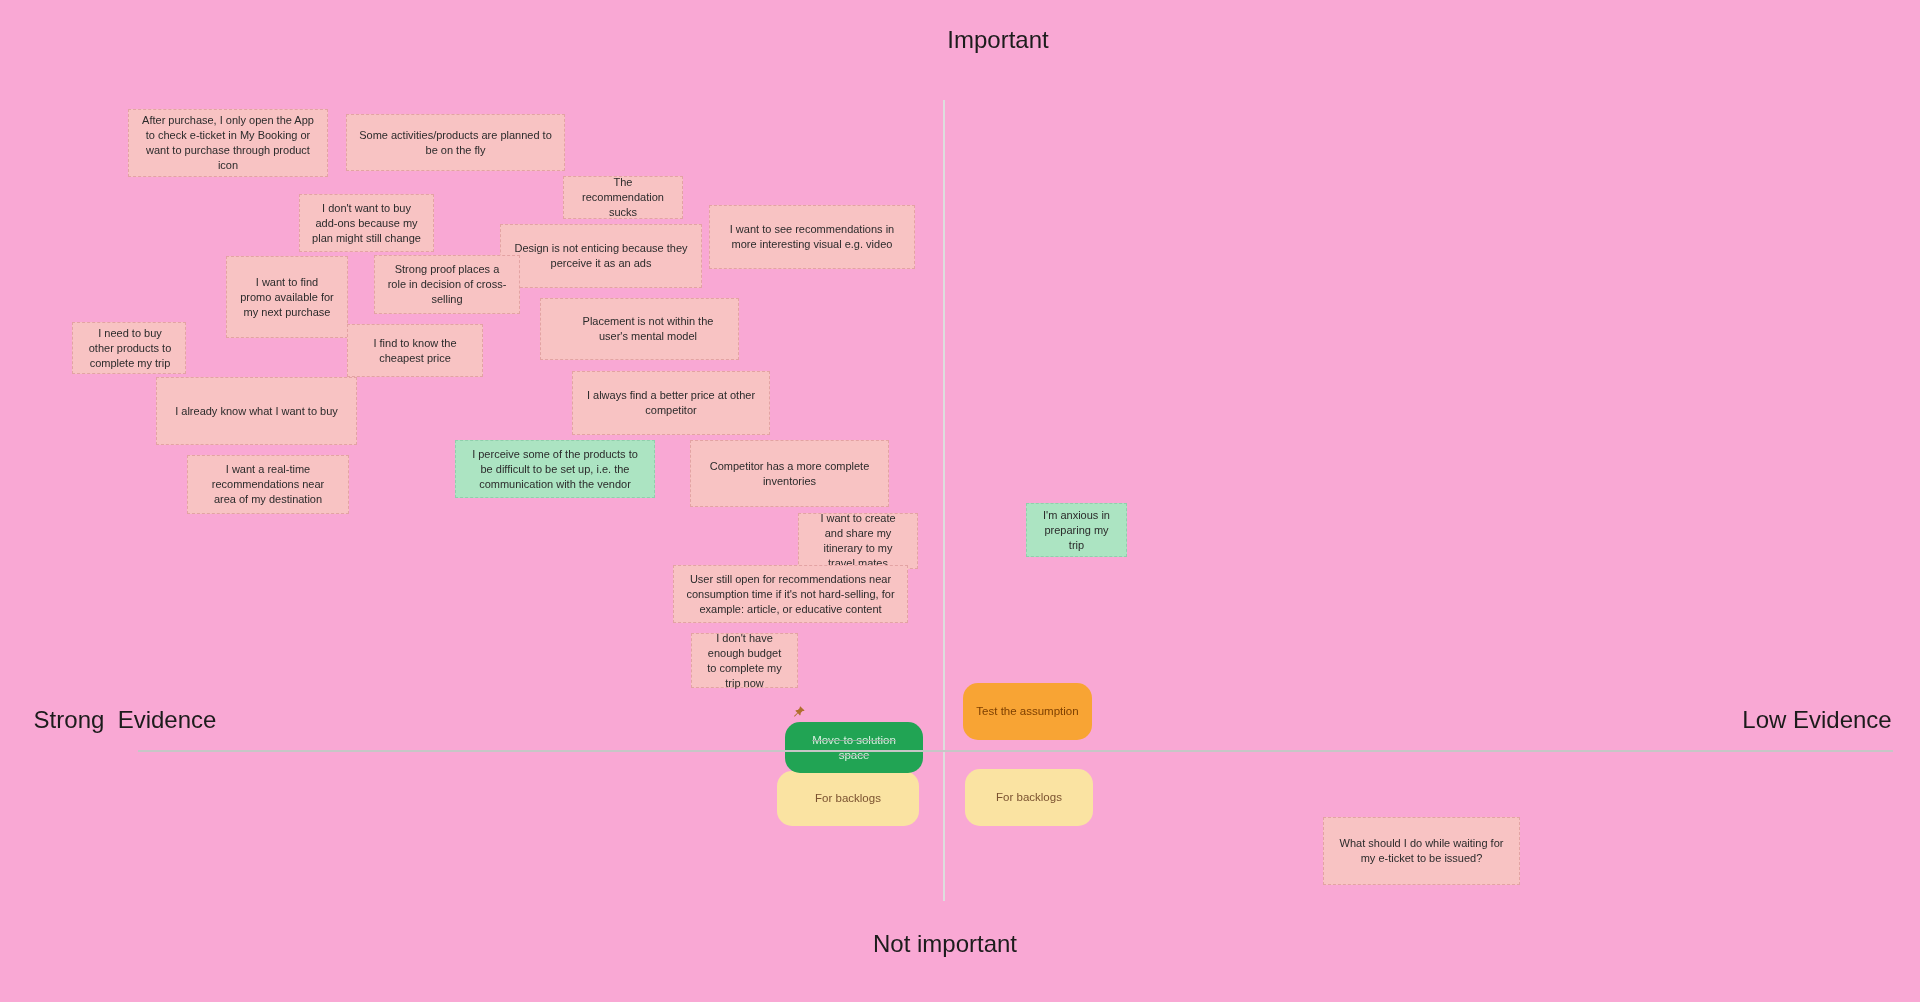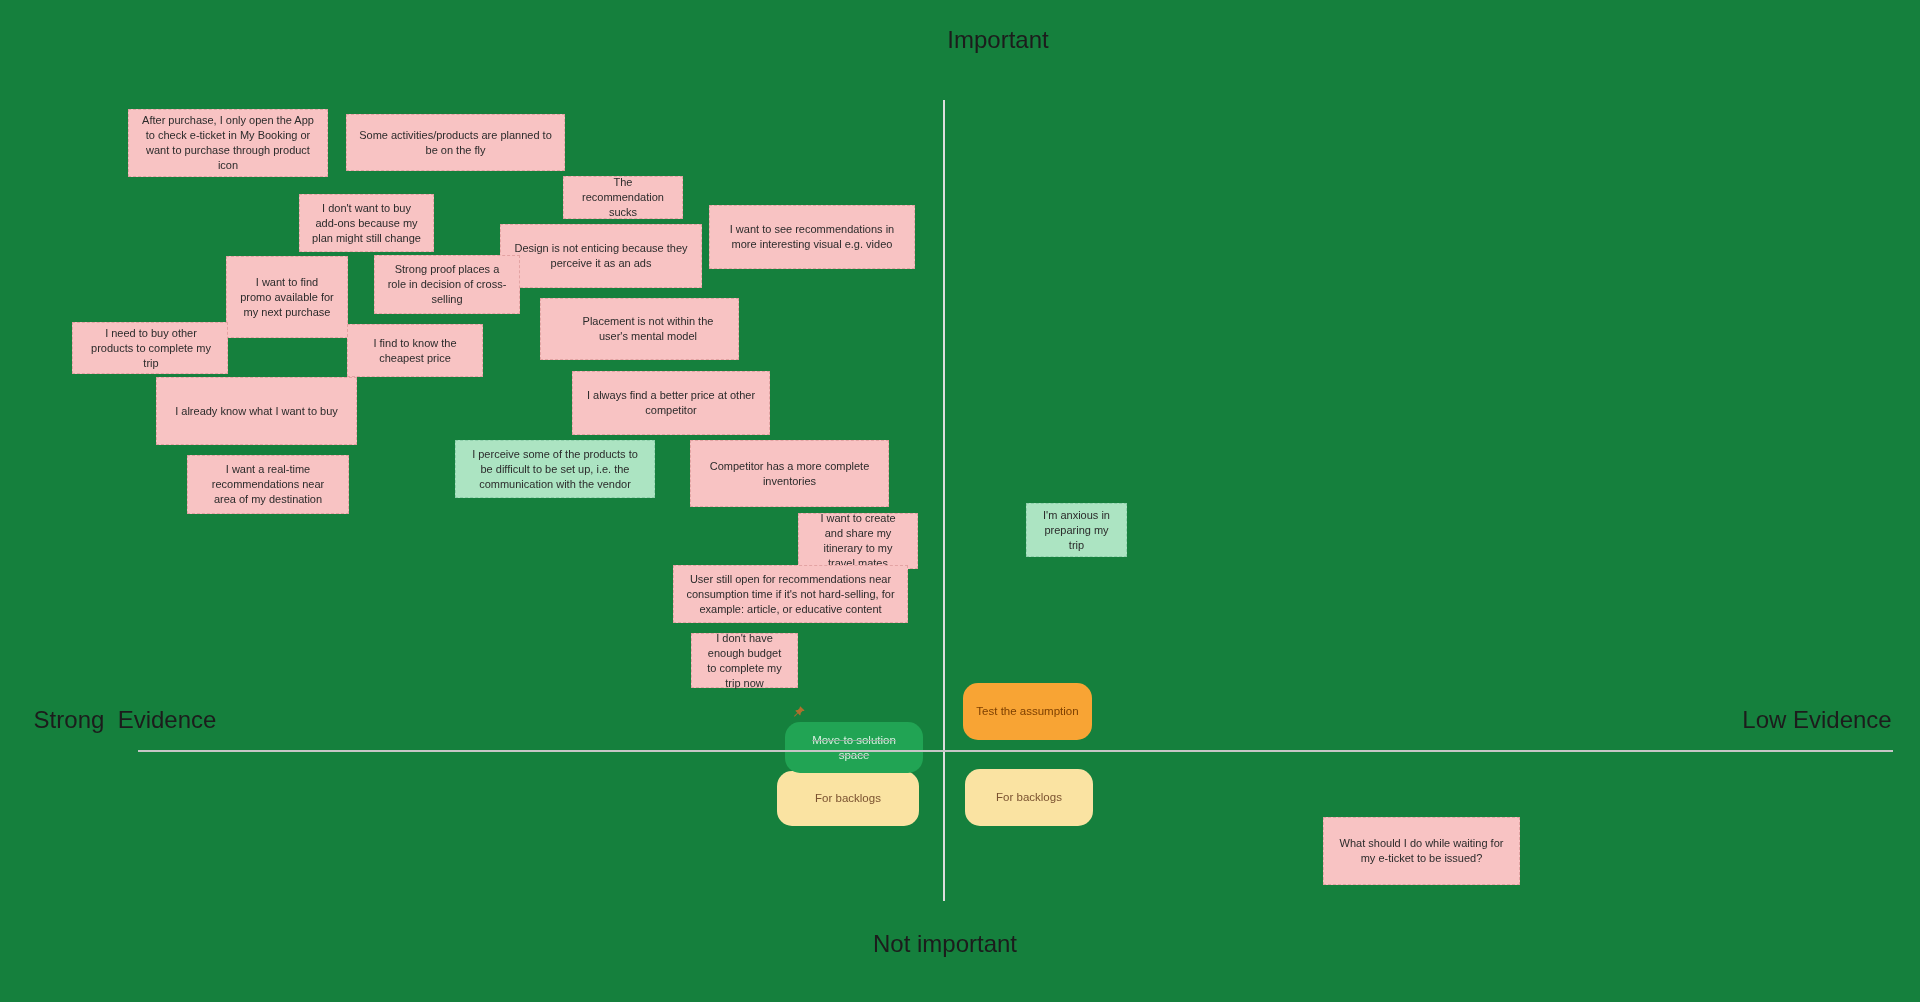--- a/index.html
+++ b/index.html
@@ -1,18 +1,18 @@
 <!DOCTYPE html>
 <html><head>
 <meta charset="utf-8">
 <style>
   html,body{margin:0;padding:0;background:#ffffff;}
   .board{
     position:relative;width:1920px;height:1002px;overflow:hidden;
-    font-family:"Liberation Sans",sans-serif;background:#15803d;
+    font-family:"Liberation Sans",sans-serif;background:#f9a8d4;
   }
   .axis-label{
     position:absolute;transform:translateX(-50%);
     font-size:24px;font-weight:500;color:#1c1c1c;white-space:pre;z-index:2;
   }
   .vline{position:absolute;left:943px;top:100px;width:2px;height:801px;background:#dddddd;z-index:1;}
   .hline{position:absolute;left:138px;top:750px;width:1755px;height:2px;background:#c6c6c6;z-index:30;}
   #notes-layer{position:absolute;left:0;top:0;width:100%;height:100%;z-index:10;}
   .note{
     position:absolute;box-sizing:border-box;
@@ -61,21 +61,21 @@
       </div>
       <div class="note pink" style="left: 374px; top: 255px; width: 146px; height: 59px;">
         <span data-bind="notes.6.text">Strong proof places a role in decision of cross-selling</span>
       </div>
       <div class="note pink" style="left: 226px; top: 256px; width: 122px; height: 82px;">
         <span data-bind="notes.7.text">I want to find promo available for my next purchase</span>
       </div>
       <div class="note pink" style="left: 540px; top: 298px; width: 199px; height: 62px; padding-left: 29px;">
         <span data-bind="notes.8.text">Placement is not within the user's mental model</span>
       </div>
-      <div class="note pink" style="left: 72px; top: 322px; width: 156px; height: 52px; padding-left: 14px;">
+      <div class="note pink" style="left: 72px; top: 322px; width: 114px; height: 52px; padding-left: 14px;">
         <span data-bind="notes.9.text">I need to buy other products to complete my trip</span>
       </div>
       <div class="note pink" style="left: 347px; top: 324px; width: 136px; height: 53px;">
         <span data-bind="notes.10.text">I find to know the cheapest price</span>
       </div>
       <div class="note pink" style="left: 156px; top: 377px; width: 201px; height: 68px;">
         <span data-bind="notes.11.text">I already know what I want to buy</span>
       </div>
       <div class="note pink" style="left: 572px; top: 371px; width: 198px; height: 64px;">
         <span data-bind="notes.12.text">I always find a better price at other competitor</span>

